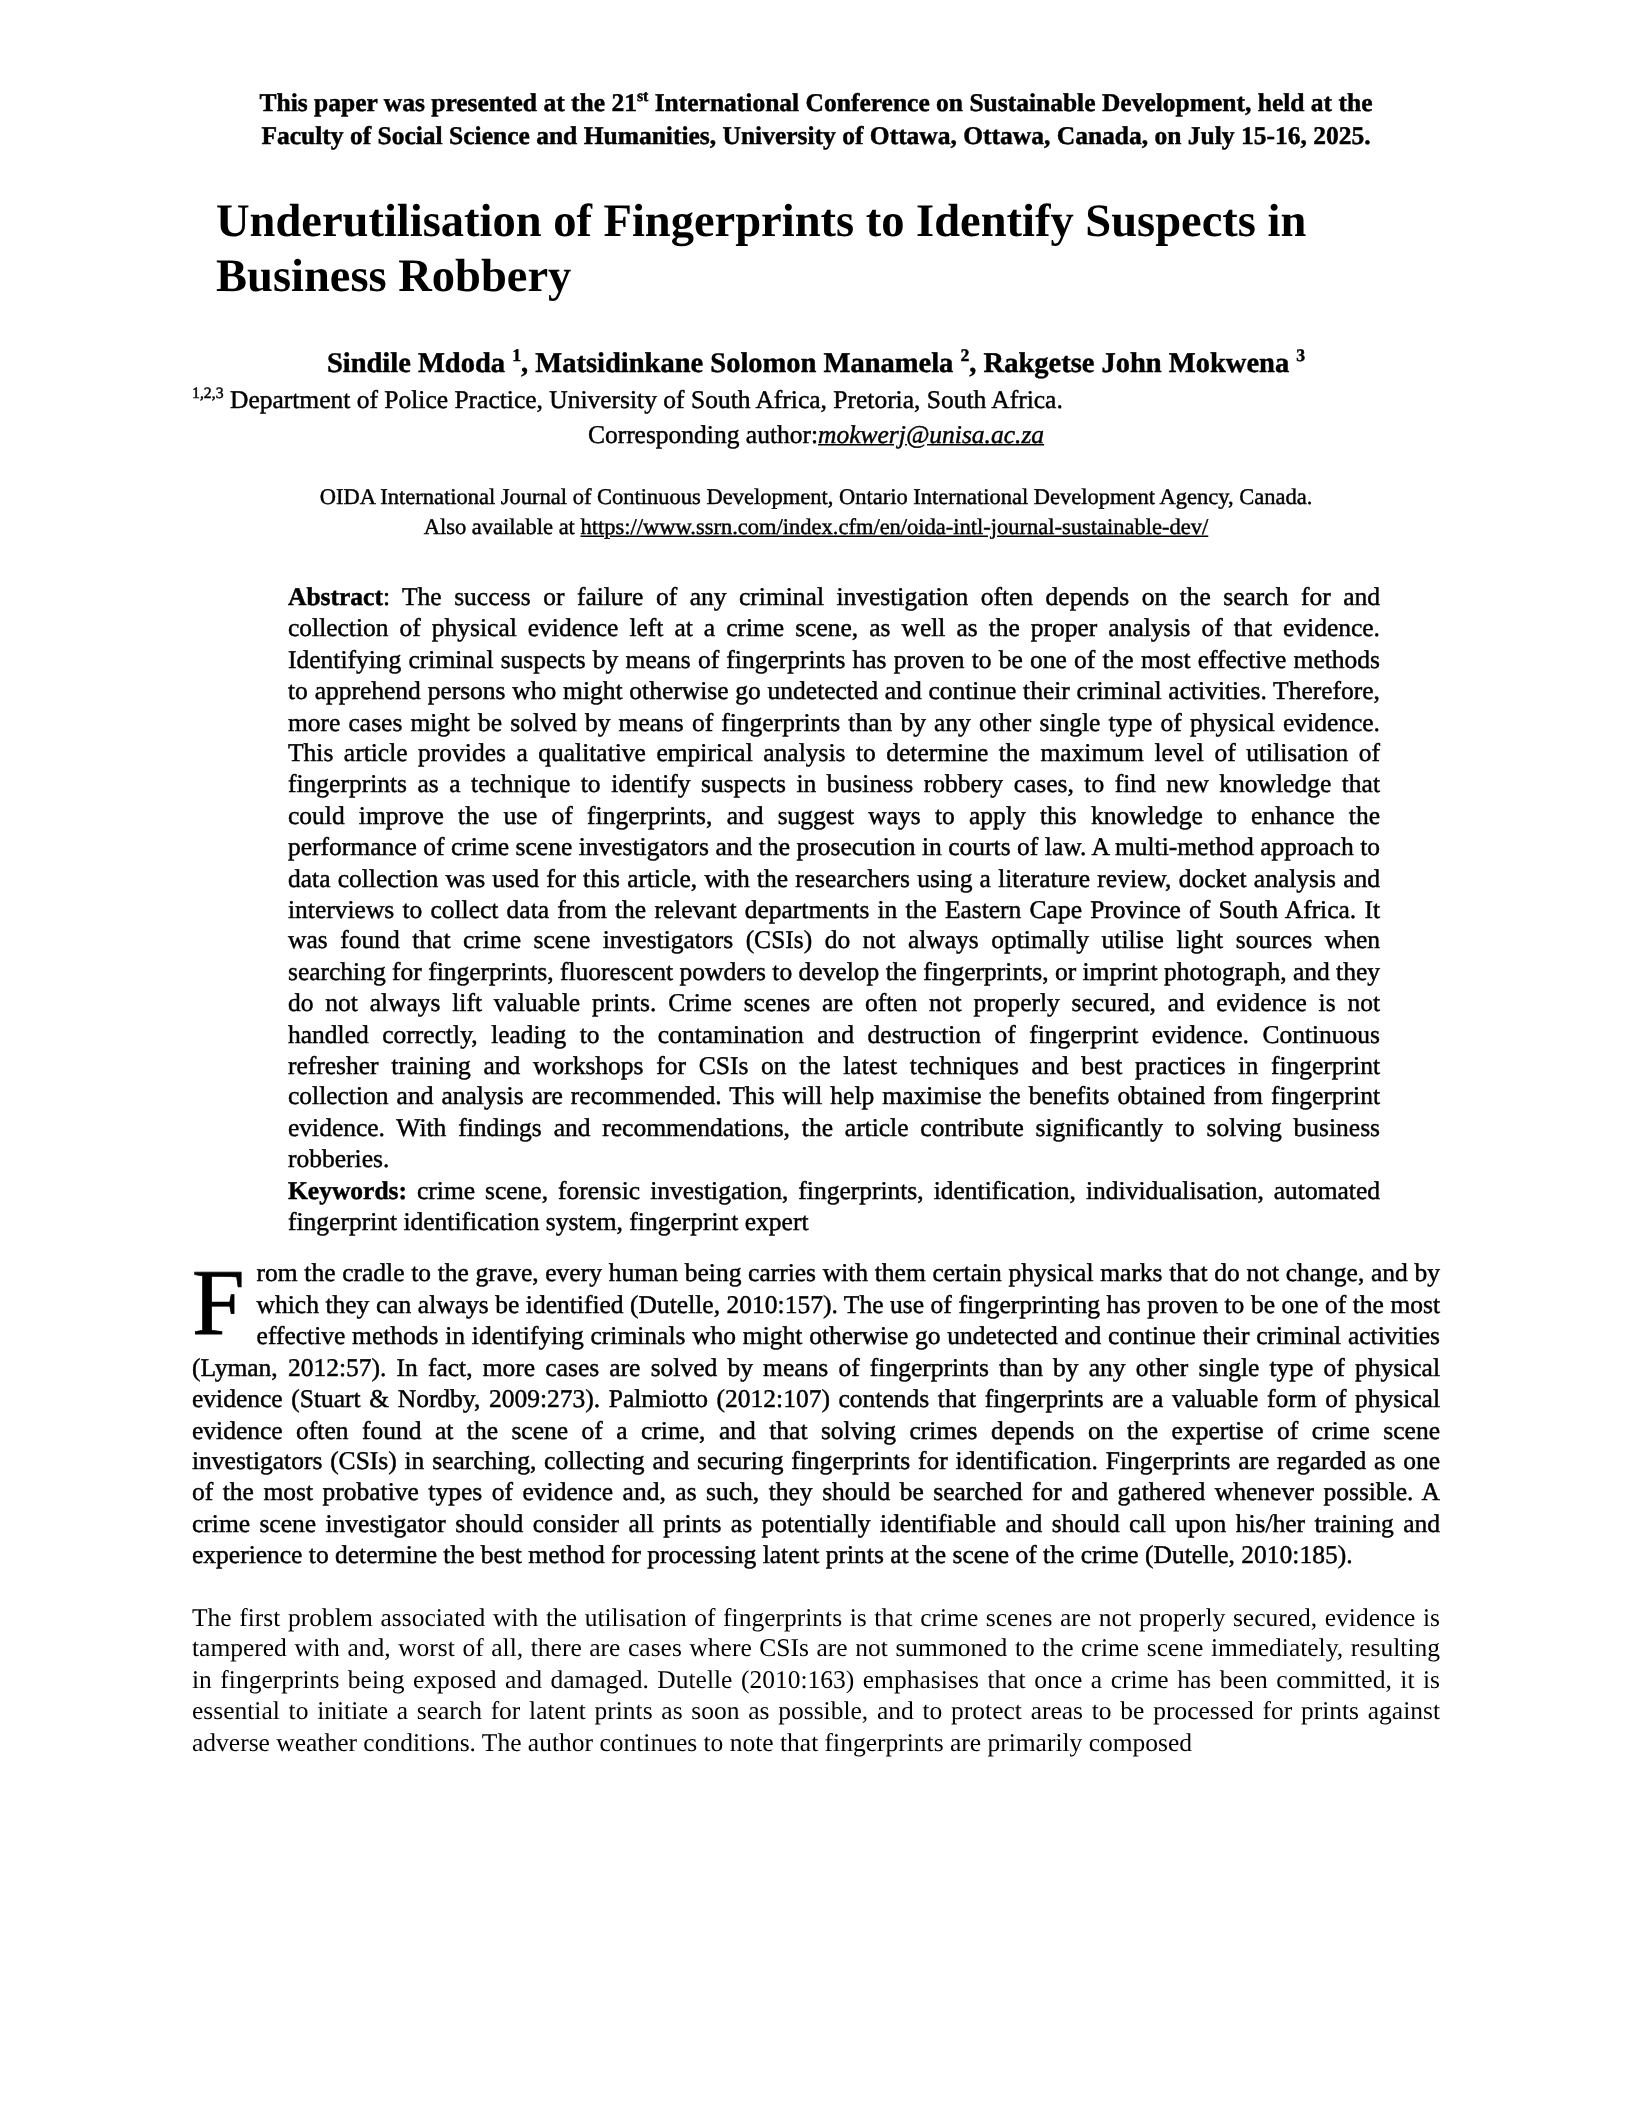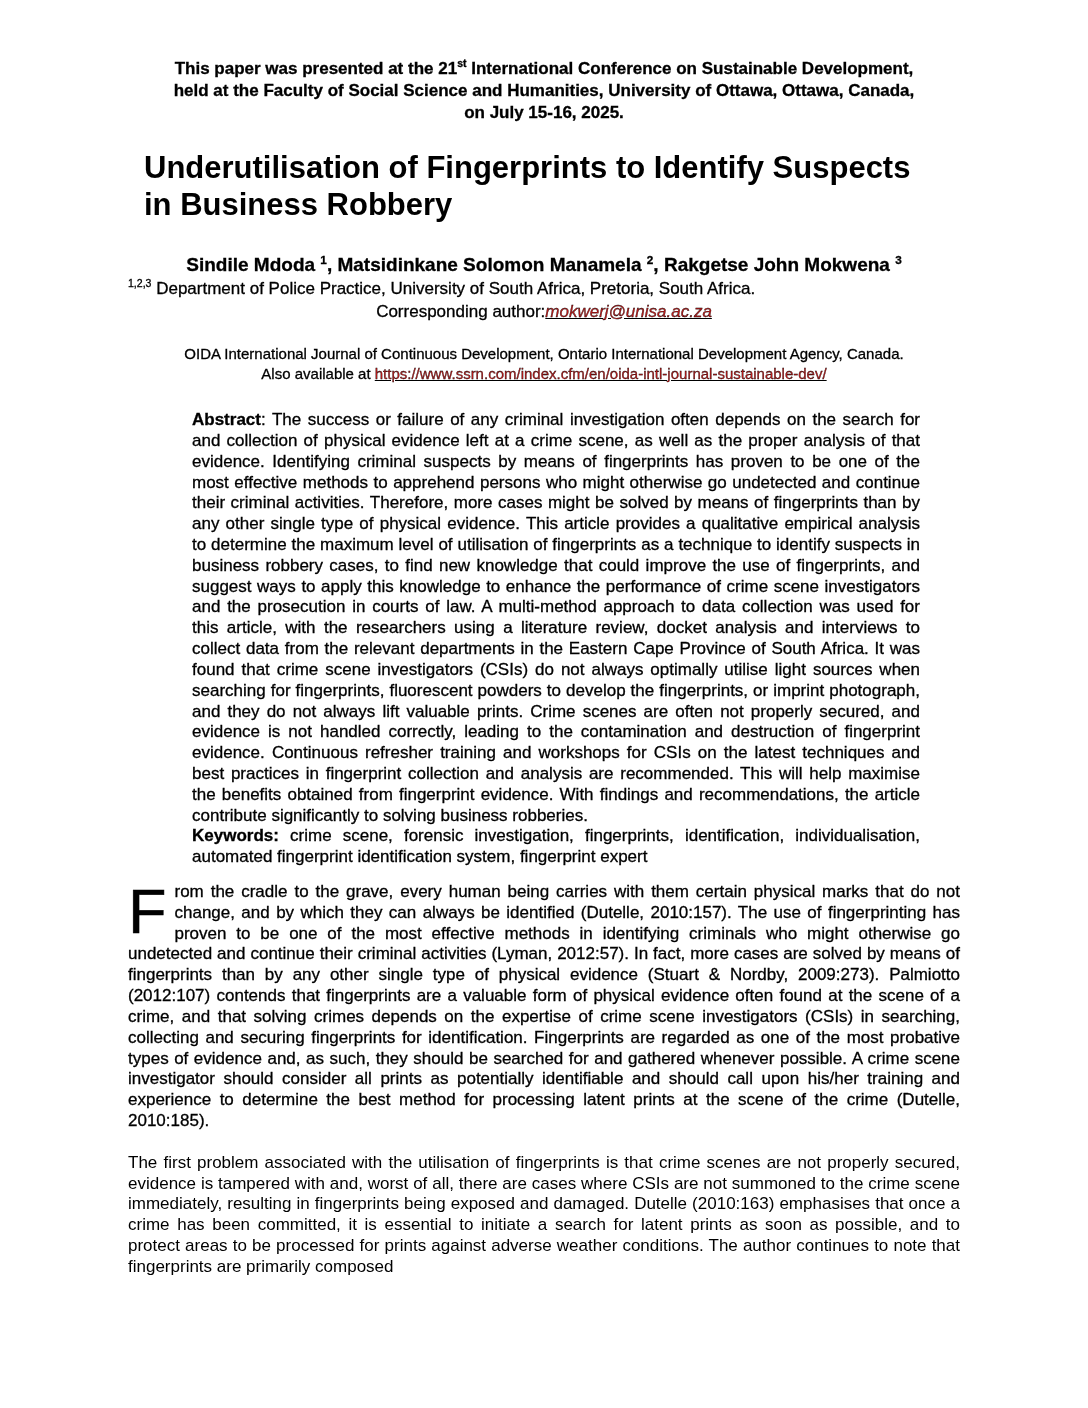--- a/index.html
+++ b/index.html
@@ -7,21 +7,21 @@
     padding: 0;
     background: #ffffff;
   }
   .page {
     width: 1088px;
     height: 1408px;
     box-sizing: border-box;
     padding: 58px 128px 0 128px;
     background: #ffffff;
     color: #000000;
-    font-family: Liberation Sans, sans-serif;
+    font-family: Liberation Serif, serif;
     overflow: hidden;
   }
   .heavy {
     -webkit-text-stroke: 0.3px #000000;
   }
   .conf-note {
     font-size: 17px;
     font-weight: bold;
     text-align: center;
     line-height: 1.28;
@@ -46,21 +46,21 @@
     font-size: 17px;
     text-align: left;
     margin: 3px 0 0 0;
   }
   .corresponding {
     font-size: 17px;
     text-align: center;
     margin: 3px 0 0 0;
   }
   a.doc-link {
-    color: #b91c1c;
+    color: #000000;
     text-decoration: underline;
     cursor: pointer;
   }
   a.email-link {
     font-style: italic;
   }
   .publisher {
     font-size: 15px;
     text-align: center;
     line-height: 1.35;

